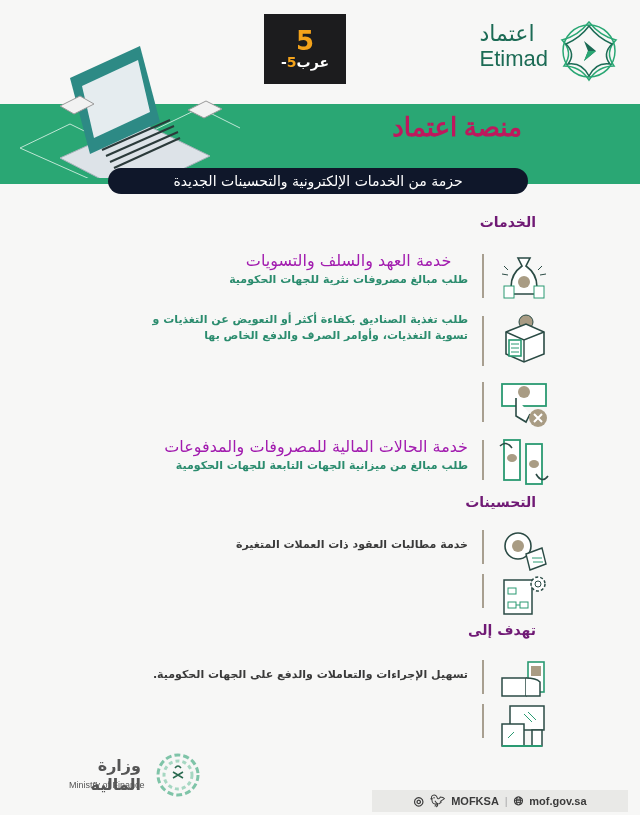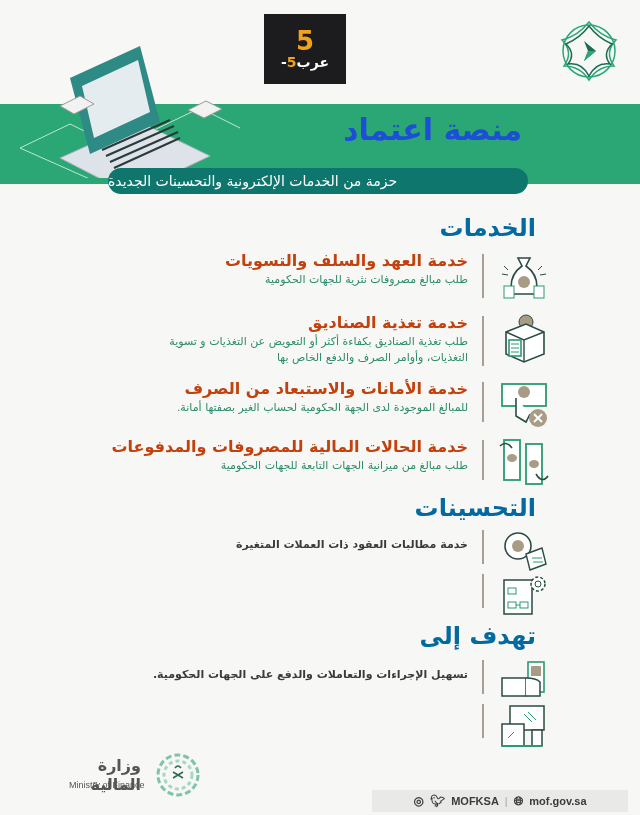--- a/index.html
+++ b/index.html
@@ -19,38 +19,38 @@
   .etimad-ar { font-size: 22px; color: #1c6b55; line-height: 24px; font-family: "DejaVu Sans", sans-serif; direction: rtl; }
   .etimad-en { font-size: 22px; color: #1c6b55; line-height: 26px; font-family: "Liberation Sans", sans-serif; }
 
   .arab5-logo { left: 264px; top: 14px; width: 82px; height: 70px; background: #1c1c1e; display:flex; align-items:center; justify-content:center; flex-direction: column; }
   .arab5-logo .glyph { color: #f3a21a; font-size: 26px; font-weight: bold; line-height: 26px; }
   .arab5-logo .lbl { color: #fff; font-size: 14px; font-weight: bold; line-height: 16px; direction: rtl; }
   .arab5-logo .lbl span { color: #f3a21a; }
 
   
   .banner { left: 0; top: 104px; width: 640px; height: 80px; background: #2aa774; }
-  .banner-title { right: 118px; top: 112px; font-size: 30px; font-weight: bold; color: #1d4ed8; direction: rtl; }
+  .banner-title { right: 118px; top: 112px; font-size: 26px; font-weight: bold; color: #be185d; direction: rtl; font-family: Liberation Serif, serif; }
   .subtitle-pill {
     left: 108px; top: 168px; width: 420px; height: 26px;
-    background: #0f766e; border-radius: 14px;
-    color: #fff; font-size: 14px; direction: rtl; text-align: left; line-height: 26px;
+    background: #0f172a; border-radius: 14px;
+    color: #fff; font-size: 14px; direction: rtl; text-align: center; line-height: 26px;
   }
 
   
   .laptop { left: 10px; top: 38px; width: 230px; height: 140px; }
 
   
-  .section-heading { font-size: 24px; font-weight: bold; color: #0369a1; direction: rtl; text-align: right; }
+  .section-heading { font-size: 14px; font-weight: bold; color: #701a75; direction: rtl; text-align: right; }
   .svc-row { right: 88px; display: flex; flex-direction: row-reverse; align-items: flex-start; }
   .svc-icon { width: 56px; height: 52px; }
   .svc-divider { width: 2px; background: #a89f90; margin: 4px 12px 0 14px; }
   .svc-text { direction: rtl; text-align: right; }
-  .svc-title { font-size: 16px; font-weight: bold; color: #c2410c; line-height: 22px; white-space: nowrap; }
-  .svc-desc { font-size: 11px; color: #2b8c6e; line-height: 16px; font-weight: normal; }
+  .svc-title { font-size: 16px; font-weight: normal; color: #a21caf; line-height: 22px; white-space: nowrap; text-align: center; }
+  .svc-desc { font-size: 11px; color: #2b8c6e; line-height: 16px; font-weight: bold; }
 
   .imp-text { font-size: 11px; color: #3a3a3a; font-weight: bold; direction: rtl; text-align: right; white-space: nowrap; }
 
   
   .mof-logo { left: 44px; top: 748px; width: 140px; height: 54px; margin-left: 25px; }
   .mof-text-ar { position: absolute; left: 0; top: 8px; font-size: 16px; font-weight: bold; color: #555; direction: rtl; width: 72px; text-align: right; }
   .mof-text-en { position: absolute; left: 0; top: 32px; font-size: 9px; color: #555; font-family: "Liberation Sans", sans-serif; width: 78px; }
   .social-bar { left: 372px; top: 790px; width: 256px; height: 22px; background: #e9e9e7; display: flex; align-items: center; justify-content: center; gap: 6px; font-size: 11px; font-weight: bold; color: #3b3b3b; font-family: "Liberation Sans", sans-serif; }
   .social-bar .sep { color: #aaa; font-weight: normal; }
 </style>
@@ -60,20 +60,24 @@
 <div class="abs etimad-logo">
   <svg class="etimad-emblem" viewBox="0 0 70 70">
     <g fill="none" stroke="#2aa774" stroke-width="1.5">
       <circle cx="35" cy="35" r="26"></circle>
       <path d="M35 6 Q46 20 62 24 Q50 36 60 50 Q44 50 35 64 Q26 50 10 50 Q20 36 8 24 Q24 20 35 6Z"></path>
       <path d="M35 10 Q26 22 12 28 Q22 38 14 48 Q28 46 35 60 Q42 46 56 48 Q48 38 58 28 Q44 22 35 10Z" stroke="#1c6b55"></path>
     </g>
     <path d="M30 25 L42 35 L30 45 L34 35 Z" fill="#1c6b55"></path>
     <path d="M34 35 L42 35 L30 45 Z" fill="#2aa774"></path>
   </svg>
+  <div class="etimad-text">
+    <div class="etimad-ar">اعتماد</div>
+    <div class="etimad-en">Etimad</div>
+  </div>
 </div>
 
 <div class="abs arab5-logo">
   <div class="glyph">5</div>
   <div class="lbl">
     <b>عرب</b><span>5</span><b>-</b>
   </div>
 </div>
 
 <div class="abs banner"></div>
@@ -119,38 +123,33 @@
 <div class="abs svc-row" style="top:312px;">
   <svg class="svc-icon" viewBox="0 0 56 52">
     <circle cx="30" cy="10" r="7" fill="#a99c84" stroke="#2b4b45"></circle>
     <path d="M10 20 L30 12 L48 20 L48 42 L28 50 L10 42 Z" fill="#fff" stroke="#2b4b45" stroke-width="1.6"></path>
     <path d="M10 20 L28 28 L48 20 M28 28 L28 50" fill="none" stroke="#2b4b45" stroke-width="1.4"></path>
     <rect x="13" y="28" width="12" height="16" fill="#fff" stroke="#2a9a72" stroke-width="1.6"></rect>
     <path d="M15 32 H23 M15 36 H23 M15 40 H23" stroke="#2a9a72"></path>
   </svg>
   <div class="svc-divider" style="height:50px;"></div>
   <div class="svc-text">
-    <div class="svc-title">خدمة تغذية الصناديق</div>
     <div class="svc-desc" style="width:330px; white-space:normal;">طلب تغذية الصناديق بكفاءة أكثر أو التعويض عن التغذيات و تسوية التغذيات، وأوامر الصرف والدفع الخاص بها</div>
   </div>
 </div>
 
 <div class="abs svc-row" style="top:378px;">
   <svg class="svc-icon" viewBox="0 0 56 52">
     <rect x="6" y="6" width="44" height="22" fill="#fff" stroke="#2a9a72" stroke-width="1.8"></rect>
     <circle cx="28" cy="14" r="6" fill="#a99c84"></circle>
     <path d="M20 20 L20 38 L30 44 L34 36" fill="#fff" stroke="#2b4b45" stroke-width="1.6"></path>
     <circle cx="42" cy="40" r="9" fill="#a99c84"></circle>
     <path d="M38 36 L46 44 M46 36 L38 44" stroke="#fff" stroke-width="2"></path>
   </svg>
   <div class="svc-divider" style="height:40px;"></div>
-  <div class="svc-text">
-    <div class="svc-title">خدمة الأمانات والاستبعاد من الصرف</div>
-    <div class="svc-desc">للمبالغ الموجودة لدى الجهة الحكومية لحساب الغير بصفتها أمانة.</div>
-  </div>
 </div>
 
 <div class="abs svc-row" style="top:436px;">
   <svg class="svc-icon" viewBox="0 0 56 52">
     <rect x="8" y="4" width="16" height="40" fill="#fff" stroke="#2a9a72" stroke-width="1.8"></rect>
     <rect x="30" y="8" width="16" height="40" fill="#fff" stroke="#2a9a72" stroke-width="1.8"></rect>
     <ellipse cx="16" cy="22" rx="5" ry="4" fill="#a99c84"></ellipse>
     <ellipse cx="38" cy="28" rx="5" ry="4" fill="#a99c84"></ellipse>
     <path d="M4 10 Q10 4 16 12 M52 40 Q46 48 40 38" fill="none" stroke="#2b4b45" stroke-width="1.6"></path>
   </svg>

